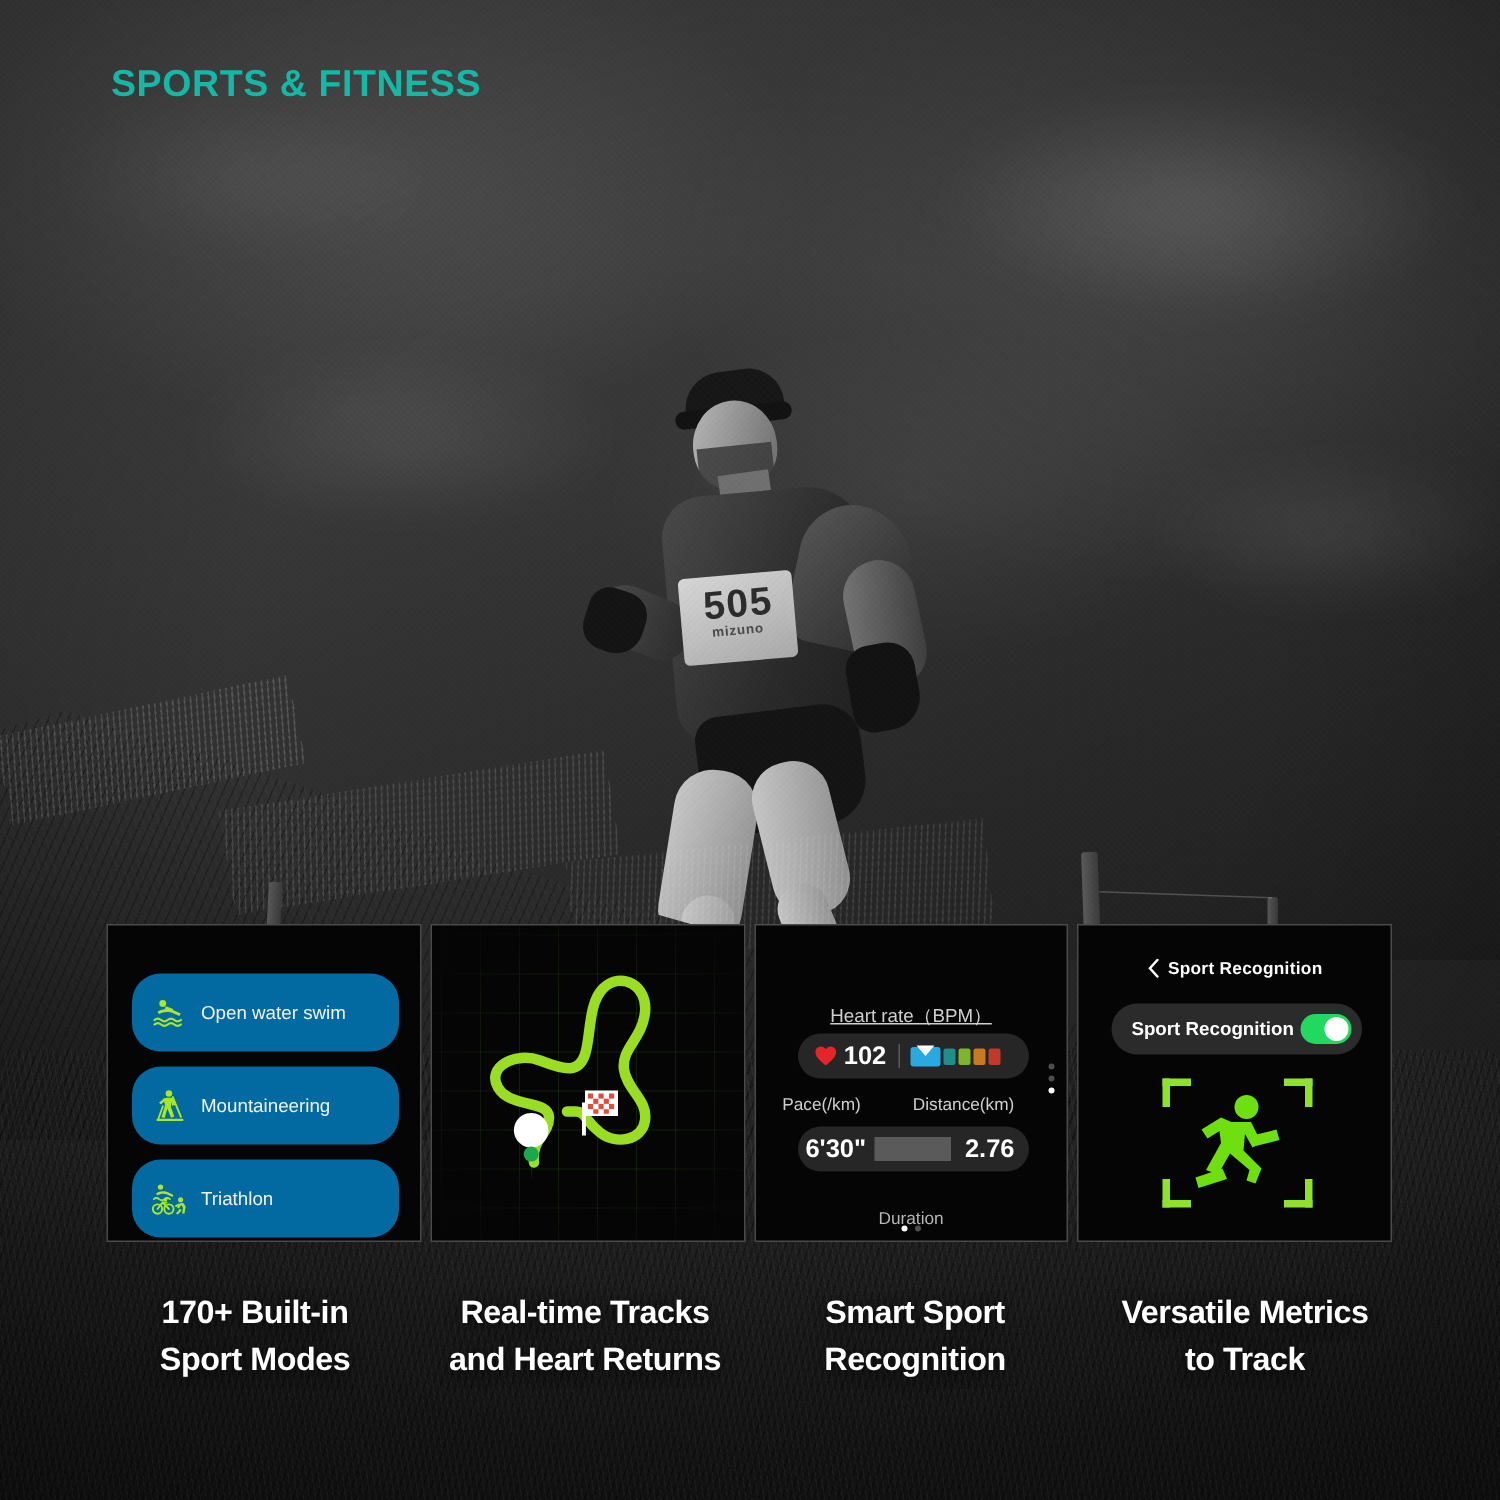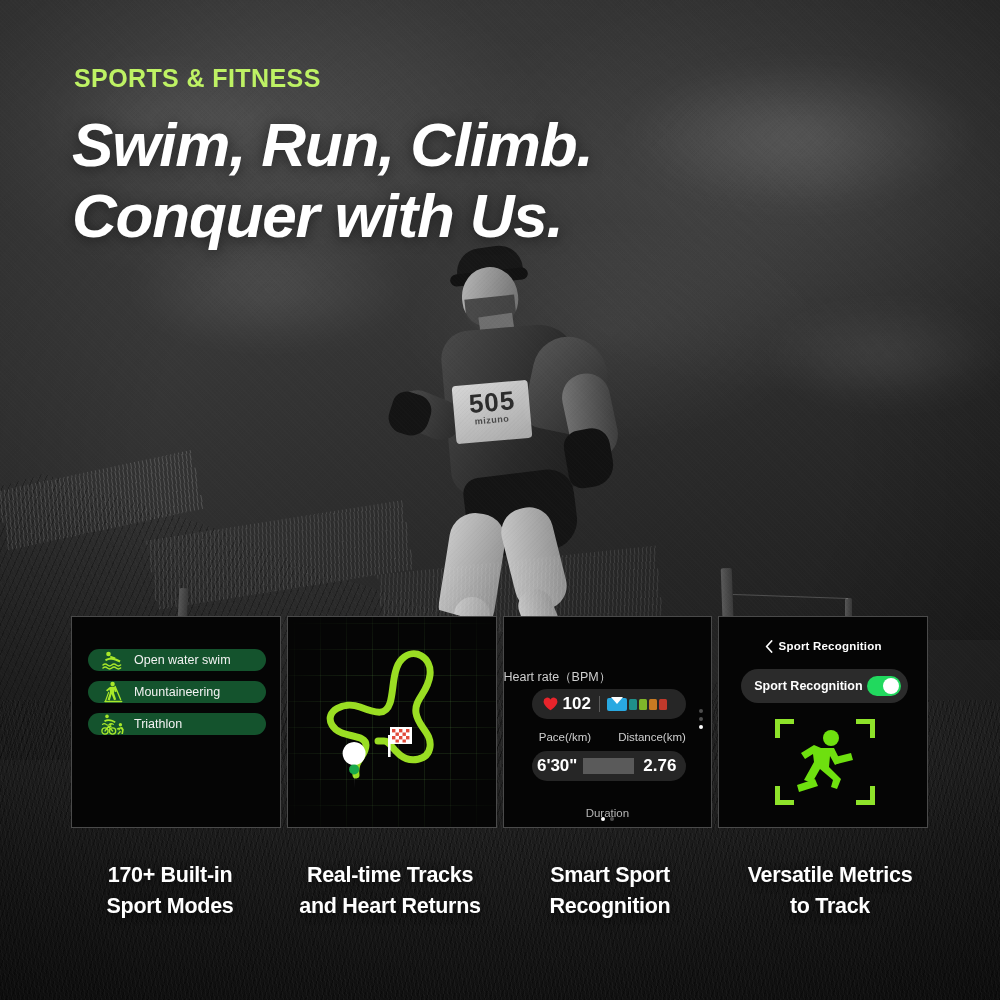--- a/index.html
+++ b/index.html
@@ -109,84 +109,84 @@
     background:radial-gradient(ellipse 85% 70% at 50% 45%, rgba(0,0,0,0) 40%, rgba(0,0,0,.45) 100%); }
   .grainy { position:absolute; inset:0; opacity:.22;
     background-image:
       repeating-linear-gradient(45deg, rgba(255,255,255,.05) 0 1px, rgba(0,0,0,0) 1px 3px),
       repeating-linear-gradient(-45deg, rgba(0,0,0,.07) 0 1px, rgba(0,0,0,0) 1px 3px); }
 
   
   #fg { position:absolute; inset:0; }
 
   .eyebrow {
-    position:absolute; left:74px; top:66px;
+    position:absolute; left:74px; top:44px;
     font:800 25px/1 "Liberation Sans", sans-serif;
-    color:#bef264; letter-spacing:.4px;
+    color:#14b8a6; letter-spacing:.4px;
   }
   .headline {
     position:absolute; left:72px; top:110px; width:760px;
     font:italic 800 62px/1.14 "Liberation Sans", sans-serif;
     color:#ffffff; letter-spacing:-1.2px;
     text-shadow:0 2px 14px rgba(0,0,0,.5);
   }
   .headline .l2 { display:block; }
 
   
   .cards { position:absolute; left:71px; top:616px; width:857px; height:212px; display:flex; gap:6px; }
   .card {
     width:210px; height:212px; background:#050505;
     border:1px solid rgba(160,160,160,.45);
     position:relative; overflow:hidden;
   }
 
   
   .pill-list { position:absolute; left:16px; top:32px; width:178px; display:flex; flex-direction:column; gap:10px; }
   .pill {
-    height:22px; background:#14532d; border-radius:19px;
+    height:52px; background:#0369a1; border-radius:19px;
     display:flex; align-items:center; gap:9px; padding-left:13px;
   }
   .pill-label { font:400 12.5px "Liberation Sans", sans-serif; color:#f2f2f2; white-space:nowrap; }
   .pill-ico { width:24px; height:22px; flex:none; }
 
   
   .map-grid {
     position:absolute; inset:0;
     background-image:
       linear-gradient(rgba(120,200,90,.13) 1px, transparent 1px),
       linear-gradient(90deg, rgba(120,200,90,.13) 1px, transparent 1px);
     background-size:26px 26px; background-position:6px 6px;
     -webkit-mask-image:radial-gradient(circle at 52% 50%, #000 40%, rgba(0,0,0,.25) 78%, rgba(0,0,0,0) 100%);
             mask-image:radial-gradient(circle at 52% 50%, #000 40%, rgba(0,0,0,.25) 78%, rgba(0,0,0,0) 100%);
   }
   .track-svg { position:absolute; left:0; top:0; }
 
   
   .m-time { position:absolute; top:24px; left:0; width:100%; display:flex; align-items:center; justify-content:center; gap:6px; }
   .m-time-txt { font:700 17px "Liberation Sans", sans-serif; color:#fff; letter-spacing:.3px; }
-  .m-hr-label { position:absolute; top:52px; left:0; width:100%; 
-                font:400 12.5px "Liberation Sans", sans-serif; color:#cfcfcf; }
+  .m-hr-label { position:absolute; top:52px; left:0; width:100%; text-align:center;
+                font:400 12.5px "Liberation Sans", sans-serif; color:#cfcfcf;text-decoration:underline; }
   .m-row {
     position:absolute; left:28px; width:154px; height:30px;
     background:#262626; border-radius:15px; display:flex; align-items:center;
   }
   .m-hr-row { top:72px; }
   .m-pd-row { top:134px; }
   .heart { width:15px; height:14px; margin-left:11px; flex:none; }
   .m-hr-val { font:700 17px "Liberation Sans", sans-serif; color:#ffffff; margin-left:5px; }
   .m-divider { width:1px; height:16px; background:#5a5a5a; margin-left:8px; }
   .zones { display:flex; gap:2px; margin-left:7px; position:relative; align-items:center; }
   .z { width:8px; height:11px; border-radius:1.5px; }
   .z.active { width:20px; height:13px; border-radius:2px; position:relative; }
   .z.active:after {
     content:""; position:absolute; left:50%; top:-1px; transform:translateX(-50%);
     border-left:6px solid transparent; border-right:6px solid transparent; border-top:7px solid #fff;
   }
   .m-pd-labels { position:absolute; top:114px; left:18px; width:174px; display:flex; }
-  .m-pd-labels span { flex:1; text-align:center; font:400 11.5px "Liberation Sans", sans-serif; color:#cfcfcf; }
+  .m-pd-labels span { flex:1; text-align:left; font:400 11.5px "Liberation Sans", sans-serif; color:#cfcfcf; }
   .m-pd-vals { display:flex; width:100%; align-items:center; }
   .m-pd-vals > span { flex:1; text-align:center; font:700 17px "Liberation Sans", sans-serif; color:#fff; }
   .m-vdiv { width:1px; height:16px; background:#5a5a5a; flex:none; }
   .m-dur { position:absolute; top:166px; left:0; width:100%; text-align:center;
            font:400 20px "Liberation Sans", sans-serif; color:#b4e733; letter-spacing:.6px; }
   .m-dur-label { position:absolute; top:190px; left:0; width:100%; text-align:center;
                  font:400 11.5px "Liberation Sans", sans-serif; color:#b6b6b6; }
   .dots-h { position:absolute; bottom:6px; left:0; width:100%; display:flex; justify-content:center; gap:5px; }
   .dots-h i { width:4px; height:4px; border-radius:50%; background:#4e4e4e; display:block; }
   .dots-h i.on { background:#fff; }
@@ -268,24 +268,20 @@
   <div class="post p3"></div>
   <div class="wire w1"></div>
   <div class="vignette"></div>
   <div class="grainy"></div>
 </div>
 
 <div id="fg">
 
   <div class="eyebrow">SPORTS &amp; FITNESS</div>
 
-  <h1 class="headline">
-    <span>Swim, Run, Climb.</span>
-    <span class="l2">Conquer with Us.</span>
-  </h1>
 
   <div class="cards">
 
     <div class="card">
       <div class="pill-list">
 
         <div class="pill">
           <span class="pill-ico">
             <svg viewBox="0 0 24 22" width="24" height="22">
               <circle cx="7.5" cy="5" r="2.3" fill="#a8e82a"></circle>

